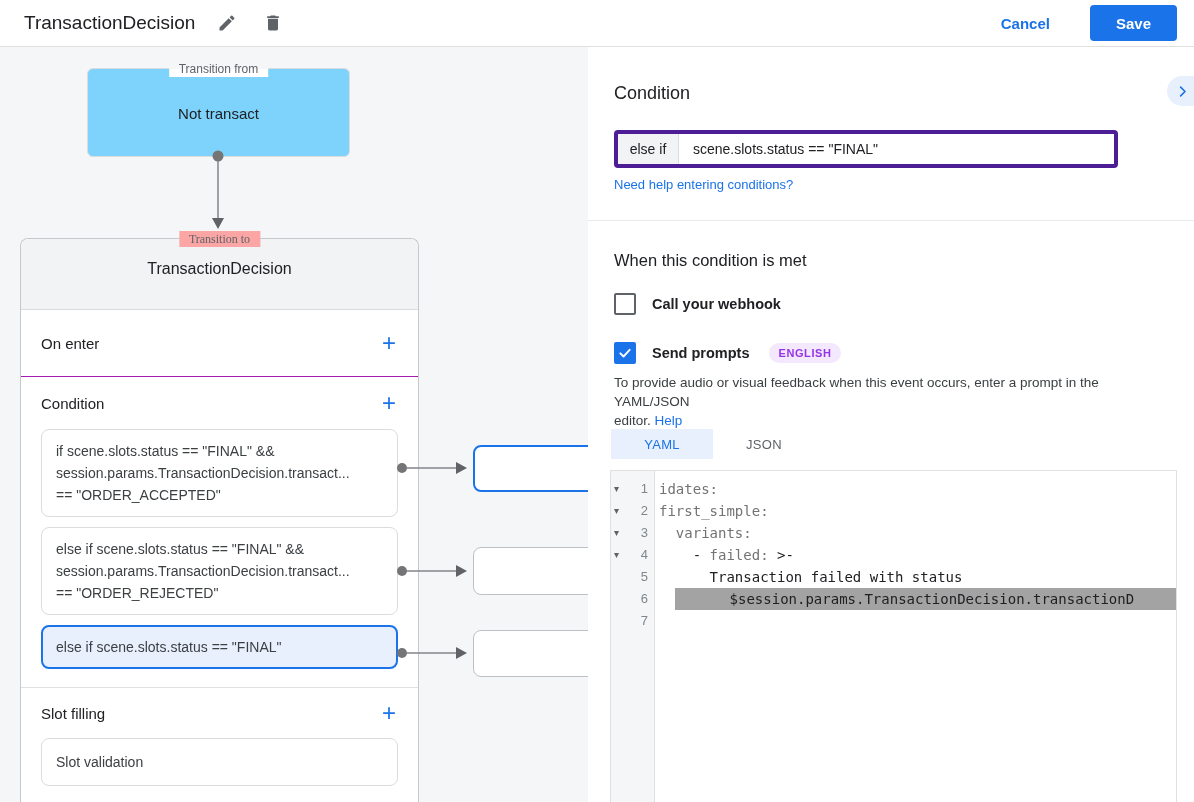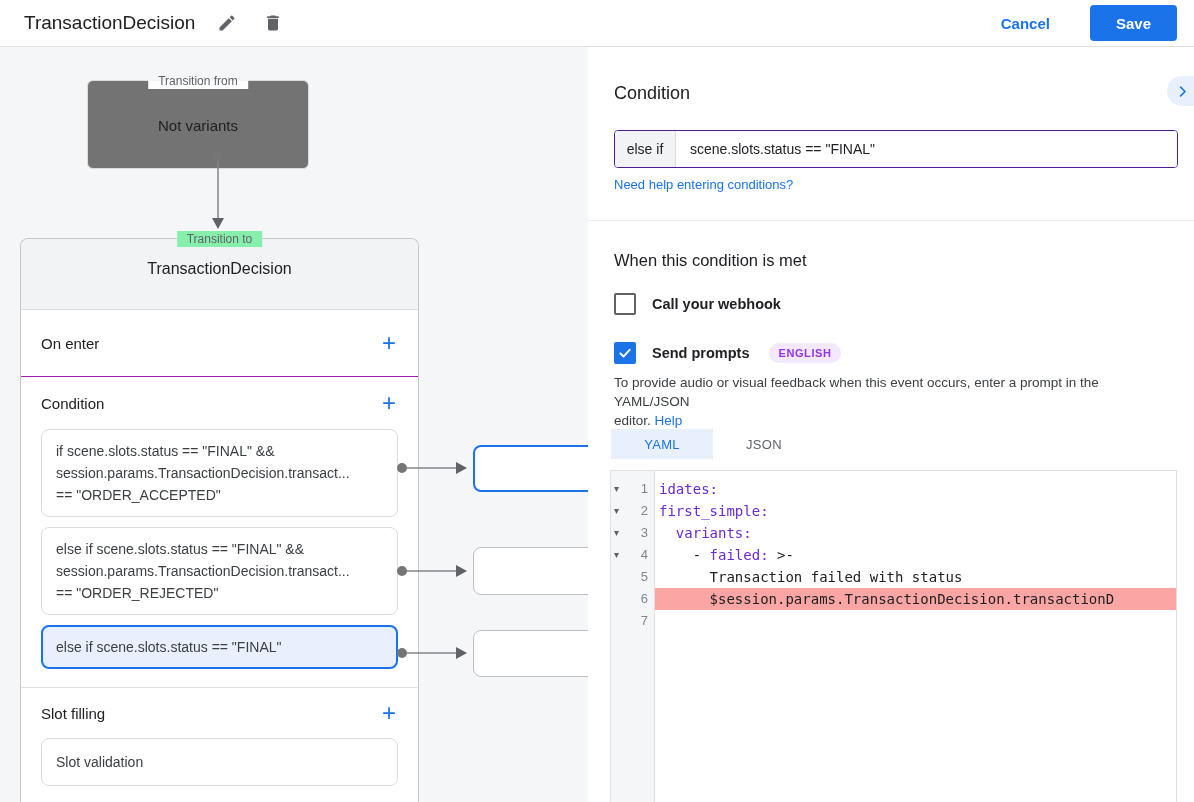--- a/index.html
+++ b/index.html
@@ -14,28 +14,28 @@
   .spacer{flex:1;}
   .cancel-btn{background:none;border:none;color:#1a73e8;font-size:15px;font-weight:600;
               font-family:inherit;cursor:pointer;margin-right:34px;}
   .save-btn{background:#1a73e8;border:none;color:#fff;font-size:15px;font-weight:600;
             font-family:inherit;cursor:pointer;height:36px;padding:0 26px;border-radius:4px;margin-right:17px;}
 
   
   .canvas{position:absolute;left:0;top:47px;width:100%;height:755px;background:#f5f6f8;z-index:1;overflow:hidden;}
   .legend{position:absolute;top:-8px;left:50%;transform:translateX(-50%);font-size:12px;color:#5f6368;
           padding:0 10px;line-height:16px;white-space:nowrap;}
-  .tfrom{position:absolute;left:87px;top:21px;width:222px;height:89px;background:#737373;
-         border:1px solid #dadce0;border-radius:6px;box-sizing:border-box;margin-top:12px;}
+  .tfrom{position:absolute;left:87px;top:21px;width:263px;height:89px;background:#7dd3fc;
+         border:1px solid #dadce0;border-radius:6px;box-sizing:border-box;}
   .tfrom .legend{background:linear-gradient(180deg,#f5f6f8 50%,#ffffff 50%);}
   .tfrom-value{text-align:center;margin-top:36px;font-size:15px;}
 
   .tto{position:absolute;left:20px;top:191px;width:399px;height:572px;background:#fff;
        border:1px solid #c6c9cc;border-bottom:none;border-radius:8px 8px 0 0;box-sizing:border-box;z-index:2;}
-  .tto .legend{background:#86efac;}
+  .tto .legend{background:#fca5a5;font-family:Liberation Serif, serif;}
   .tto-header{height:70px;background:#f1f3f4;border-bottom:1px solid #dadce0;
               border-radius:8px 8px 0 0;text-align:center;}
   .tto-title{padding-top:21px;font-size:16px;}
   .tto-sub{margin-top:6px;font-size:12px;color:#5f6368;}
   .sec-row{display:flex;justify-content:space-between;align-items:center;padding:0 22px 0 20px;}
   .on-enter-row{height:66px;border-bottom:1px solid #a21caf;}
   .sec-label{font-size:15px;color:#202124;}
   .plus{background:none;border:none;color:#1a73e8;font-size:24px;font-weight:300;line-height:20px;
         padding:0;cursor:pointer;font-family:inherit;}
   .cond-sec{border-bottom:1px solid #e0e0e0;padding-bottom:8px;}
@@ -56,21 +56,21 @@
 
   .flow-svg{position:absolute;left:0;top:0;z-index:5;pointer-events:none;}
 
   
   .panel{position:absolute;left:588px;top:47px;width:606px;height:755px;background:#fff;
          z-index:20;overflow:hidden;box-sizing:border-box;}
   .panel-title{position:absolute;left:26px;top:36px;font-size:18px;font-weight:400;margin:0;}
   .chev{position:absolute;right:0;top:29px;width:27px;height:30px;background:#e8f0fe;border:none;
         border-radius:15px 0 0 15px;display:flex;align-items:center;justify-content:center;
         padding:0 0 0 4px;cursor:pointer;}
-  .cond-input{position:absolute;left:26px;top:83px;width:564px;height:38px;border:1px solid #4c1d95;
+  .cond-input{position:absolute;left:26px;top:83px;width:504px;height:38px;border:4px solid #4c1d95;
               border-radius:4px;display:flex;box-sizing:border-box;overflow:hidden;}
   .cond-prefix{width:60px;flex:none;background:#f1f3f4;border-right:1px solid #dadce0;display:flex;
                align-items:center;justify-content:center;font-size:14px;color:#202124;}
   .cond-value{flex:1;border:none;outline:none;padding:0 14px;font-size:14px;color:#202124;
               font-family:inherit;background:#fff;}
   .help-link{position:absolute;left:26px;top:130px;font-size:13px;color:#1a73e8;text-decoration:none;cursor:pointer;}
   .p-div{position:absolute;left:0;top:173px;width:100%;height:1px;background:#e8eaed;}
   .when-title{position:absolute;left:26px;top:204px;font-size:16.5px;font-weight:400;margin:0;}
   .check-row{position:absolute;left:26px;display:flex;align-items:center;}
   .row-webhook{top:246px;}
@@ -96,22 +96,22 @@
           border:1px solid #e0e0e0;box-sizing:border-box;}
   .ed-gutter{position:absolute;left:0;top:0;bottom:0;width:43px;background:#f5f6f7;
              border-right:1px solid #e0e0e0;}
   .ed-lines{position:absolute;left:0;top:0;right:0;padding-top:7px;}
   .ed-row{display:flex;height:22px;line-height:22px;}
   .ed-g{width:44px;flex:none;display:flex;}
   .fold{width:16px;padding-left:3px;font-size:10px;color:#5f6368;cursor:pointer;}
   .lnum{flex:1;text-align:right;padding-right:7px;color:#80868b;font-size:13px;}
   .ed-code{flex:1;white-space:pre;overflow:hidden;font-family:"DejaVu Sans Mono","Liberation Mono",monospace;
            font-size:14px;color:#202124;padding-left:4px;}
-  .ed-code.hl{background:#fca5a5;}
-  .tok-key{color:#6d28d9;margin-top:17px;}
+  .ed-code.hl{background:#a3a3a3;margin-left:20px;}
+  .tok-key{color:#737373;margin-top:17px;}
   .tok-plain{color:#202124;}
 </style>
 </head>
 <body>
 
 <div class="app">
 
   <header class="topbar">
     <div class="title">TransactionDecision</div>
     <button class="icon-btn">
@@ -126,21 +126,21 @@
     </button>
     <div class="spacer"></div>
     <button class="cancel-btn">Cancel</button>
     <button class="save-btn">Save</button>
   </header>
 
   <div class="canvas">
 
     <div class="tfrom">
       <div class="legend">Transition from</div>
-      <div class="tfrom-value">Not variants</div>
+      <div class="tfrom-value">Not transact</div>
     </div>
 
     <div class="tto">
       <div class="legend">Transition to</div>
       <div class="tto-header">
         <div class="tto-title">TransactionDecision</div>
       </div>
 
       <div class="sec-row on-enter-row">
         <span class="sec-label">On enter</span>

